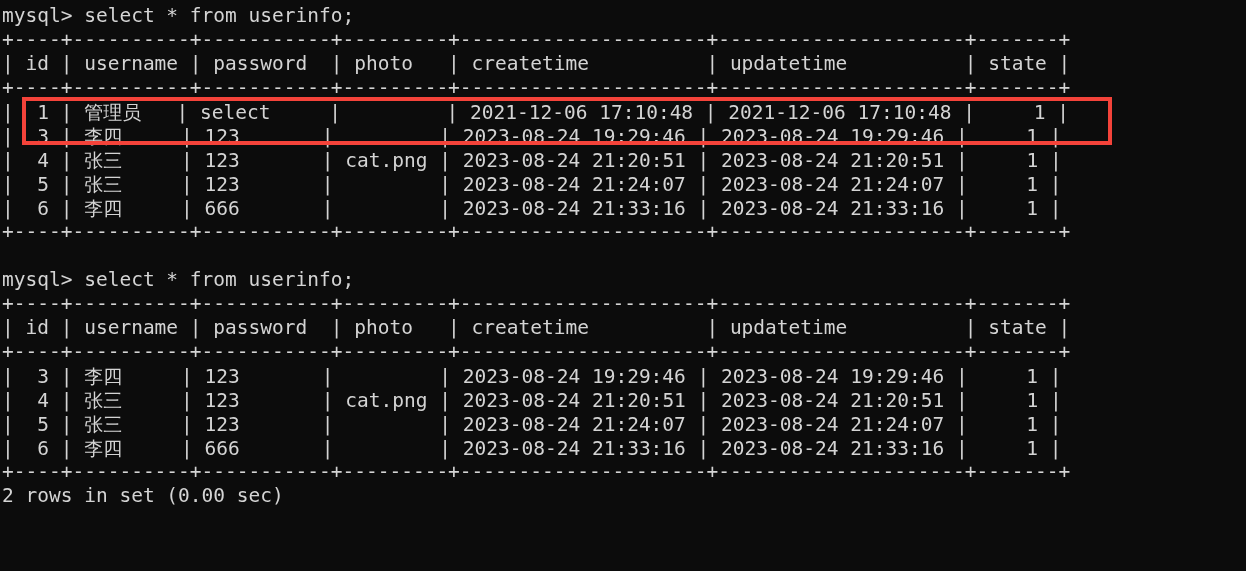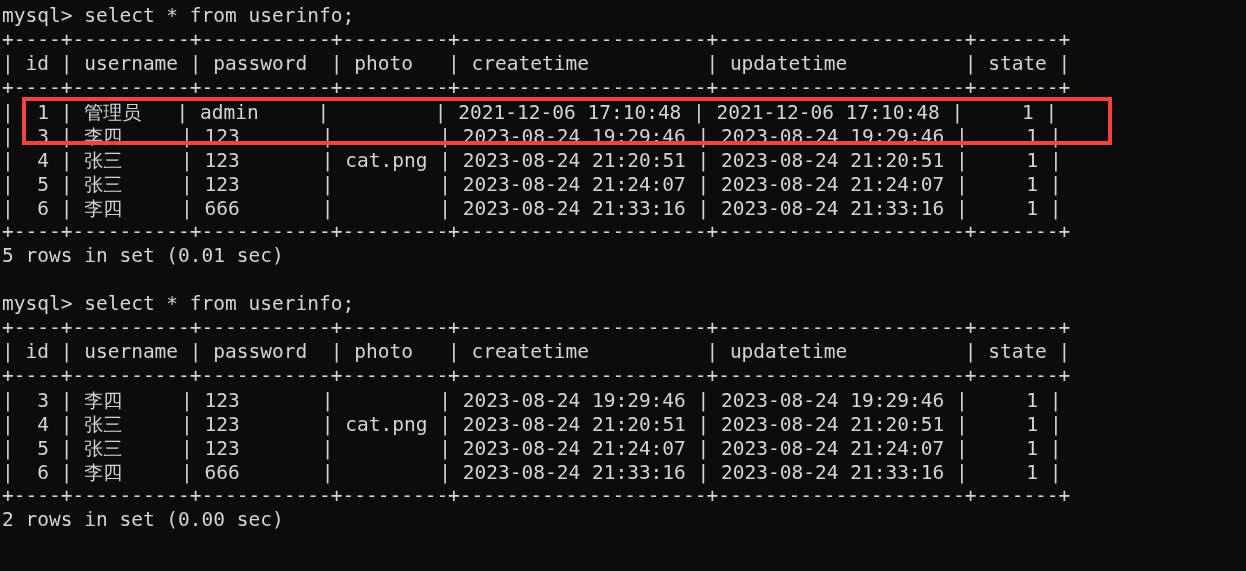--- a/index.html
+++ b/index.html
@@ -60,27 +60,26 @@
 </style>
 </head>
 <body>
 
 <div id="terminal">
   <div class="term-body" id="term-body">
       <pre class="term-line">mysql&gt; select * from userinfo;</pre>
       <pre class="term-line">+----+----------+-----------+---------+---------------------+---------------------+-------+</pre>
       <pre class="term-line">| id | username | password  | photo   | createtime          | updatetime          | state |</pre>
       <pre class="term-line">+----+----------+-----------+---------+---------------------+---------------------+-------+</pre>
-      <pre class="term-line"><span>|</span>  <span>1</span> <span>|</span> <span class="cjk">管理员</span>   <span>|</span> <span>admin</span>     <span>|</span>         <span>|</span> <span>2021-12-06 17:10:48</span> <span>|</span> <span>2021-12-06 17:10:48</span> <span>|</span>     <span>1</span> <span>|</span></pre>
+      <pre class="term-line"><span>|</span>  <span>1</span> <span>|</span> <span class="cjk">管理员</span>   <span>|</span> <span>select</span>     <span>|</span>         <span>|</span> <span>2021-12-06 17:10:48</span> <span>|</span> <span>2021-12-06 17:10:48</span> <span>|</span>     <span>1</span> <span>|</span></pre>
       <pre class="term-line"><span>|</span>  <span>3</span> <span>|</span> <span class="cjk">李四</span>     <span>|</span> <span>123</span>       <span>|</span>         <span>|</span> <span>2023-08-24 19:29:46</span> <span>|</span> <span>2023-08-24 19:29:46</span> <span>|</span>     <span>1</span> <span>|</span></pre>
       <pre class="term-line"><span>|</span>  <span>4</span> <span>|</span> <span class="cjk">张三</span>     <span>|</span> <span>123</span>       <span>|</span> <span>cat.png</span> <span>|</span> <span>2023-08-24 21:20:51</span> <span>|</span> <span>2023-08-24 21:20:51</span> <span>|</span>     <span>1</span> <span>|</span></pre>
       <pre class="term-line"><span>|</span>  <span>5</span> <span>|</span> <span class="cjk">张三</span>     <span>|</span> <span>123</span>       <span>|</span>         <span>|</span> <span>2023-08-24 21:24:07</span> <span>|</span> <span>2023-08-24 21:24:07</span> <span>|</span>     <span>1</span> <span>|</span></pre>
       <pre class="term-line"><span>|</span>  <span>6</span> <span>|</span> <span class="cjk">李四</span>     <span>|</span> <span>666</span>       <span>|</span>         <span>|</span> <span>2023-08-24 21:33:16</span> <span>|</span> <span>2023-08-24 21:33:16</span> <span>|</span>     <span>1</span> <span>|</span></pre>
       <pre class="term-line">+----+----------+-----------+---------+---------------------+---------------------+-------+</pre>
-      <pre class="term-line">5 rows in set (0.01 sec)</pre>
       <pre class="term-line">&nbsp;</pre>
       <pre class="term-line">mysql&gt; select * from userinfo;</pre>
       <pre class="term-line">+----+----------+-----------+---------+---------------------+---------------------+-------+</pre>
       <pre class="term-line">| id | username | password  | photo   | createtime          | updatetime          | state |</pre>
       <pre class="term-line">+----+----------+-----------+---------+---------------------+---------------------+-------+</pre>
       <pre class="term-line"><span>|</span>  <span>3</span> <span>|</span> <span class="cjk">李四</span>     <span>|</span> <span>123</span>       <span>|</span>         <span>|</span> <span>2023-08-24 19:29:46</span> <span>|</span> <span>2023-08-24 19:29:46</span> <span>|</span>     <span>1</span> <span>|</span></pre>
       <pre class="term-line"><span>|</span>  <span>4</span> <span>|</span> <span class="cjk">张三</span>     <span>|</span> <span>123</span>       <span>|</span> <span>cat.png</span> <span>|</span> <span>2023-08-24 21:20:51</span> <span>|</span> <span>2023-08-24 21:20:51</span> <span>|</span>     <span>1</span> <span>|</span></pre>
       <pre class="term-line"><span>|</span>  <span>5</span> <span>|</span> <span class="cjk">张三</span>     <span>|</span> <span>123</span>       <span>|</span>         <span>|</span> <span>2023-08-24 21:24:07</span> <span>|</span> <span>2023-08-24 21:24:07</span> <span>|</span>     <span>1</span> <span>|</span></pre>
       <pre class="term-line"><span>|</span>  <span>6</span> <span>|</span> <span class="cjk">李四</span>     <span>|</span> <span>666</span>       <span>|</span>         <span>|</span> <span>2023-08-24 21:33:16</span> <span>|</span> <span>2023-08-24 21:33:16</span> <span>|</span>     <span>1</span> <span>|</span></pre>
       <pre class="term-line">+----+----------+-----------+---------+---------------------+---------------------+-------+</pre>

